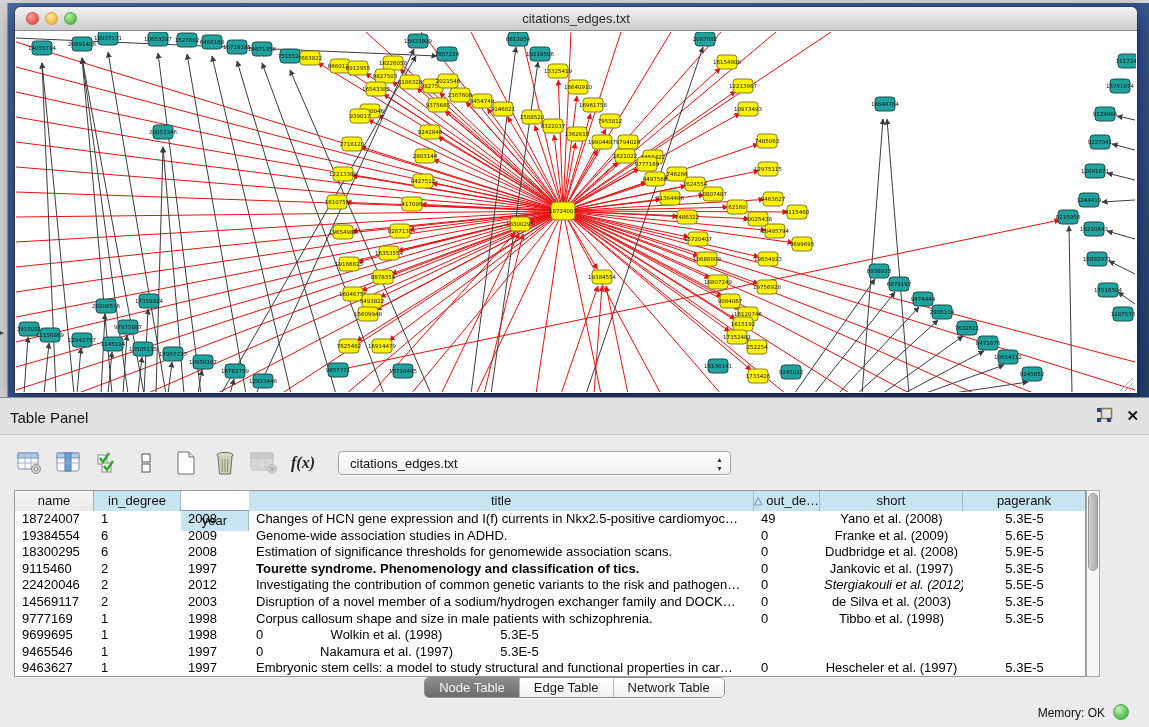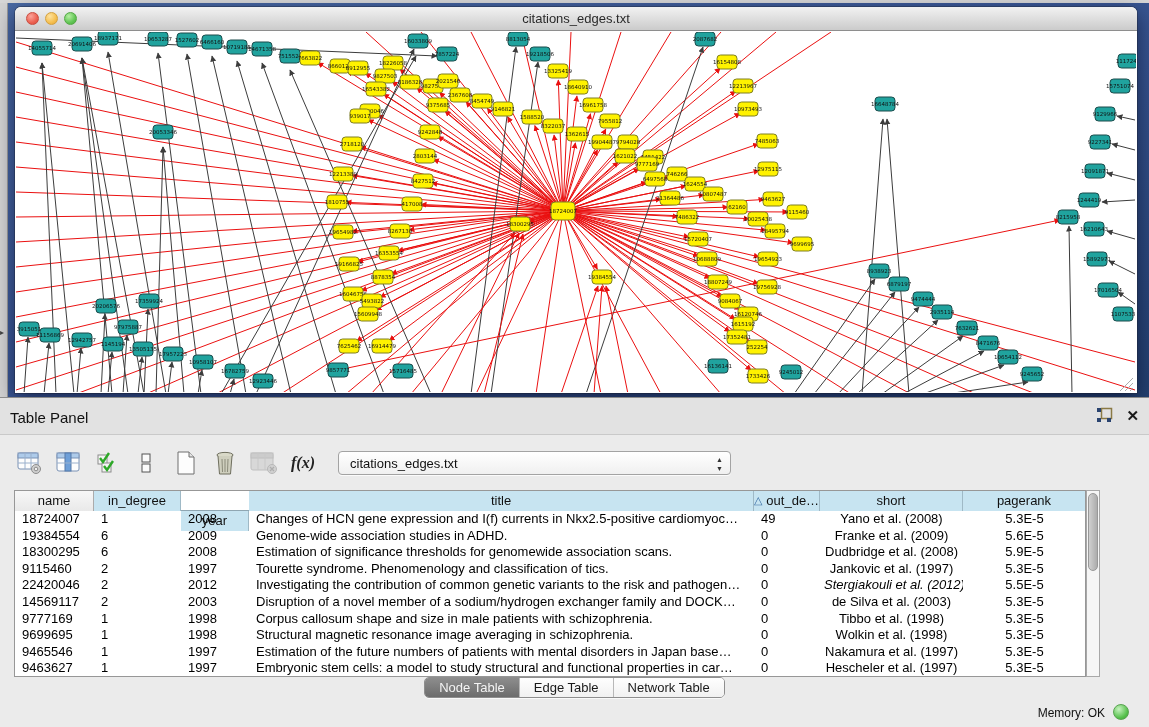--- a/index.html
+++ b/index.html
@@ -671,21 +671,21 @@
               <div class="tcell al" style="width: 68px;">2008</div>
               <div class="tcell al" style="width: 505px;">Estimation of significance thresholds for genomewide association scans.</div>
               <div class="tcell al" style="width: 66px;">0</div>
               <div class="tcell ac" style="width: 143px;">Dudbridge et al. (2008)</div>
               <div class="tcell ac" style="width: 123px;">5.9E-5</div>
             </div>
             <div class="trow">
               <div class="tcell al" style="width: 79px;">9115460</div>
               <div class="tcell al" style="width: 87px;">2</div>
               <div class="tcell al" style="width: 68px;">1997</div>
-              <div class="tcell al" style="width: 505px;">Tourette syndrome. Phenomenology and classification of tics.</div>
+              <div class="tcell al" style="width: 505px; font-weight: bold;">Tourette syndrome. Phenomenology and classification of tics.</div>
               <div class="tcell al" style="width: 66px;">0</div>
               <div class="tcell ac" style="width: 143px;">Jankovic et al. (1997)</div>
               <div class="tcell ac" style="width: 123px;">5.3E-5</div>
             </div>
             <div class="trow">
               <div class="tcell al" style="width: 79px;">22420046</div>
               <div class="tcell al" style="width: 87px;">2</div>
               <div class="tcell al" style="width: 68px;">2012</div>
               <div class="tcell al" style="width: 505px;">Investigating the contribution of common genetic variants to the risk and pathogen…</div>
               <div class="tcell al" style="width: 66px;">0</div>
@@ -707,30 +707,28 @@
               <div class="tcell al" style="width: 68px;">1998</div>
               <div class="tcell al" style="width: 505px;">Corpus callosum shape and size in male patients with schizophrenia.</div>
               <div class="tcell al" style="width: 66px;">0</div>
               <div class="tcell ac" style="width: 143px;">Tibbo et al. (1998)</div>
               <div class="tcell ac" style="width: 123px;">5.3E-5</div>
             </div>
             <div class="trow">
               <div class="tcell al" style="width: 79px;">9699695</div>
               <div class="tcell al" style="width: 87px;">1</div>
               <div class="tcell al" style="width: 68px;">1998</div>
-              <div class="tcell al" style="width: 505px;">Structural magnetic resonance image averaging in schizophrenia.</div>
               <div class="tcell al" style="width: 66px;">0</div>
               <div class="tcell ac" style="width: 143px;">Wolkin et al. (1998)</div>
               <div class="tcell ac" style="width: 123px;">5.3E-5</div>
             </div>
             <div class="trow">
               <div class="tcell al" style="width: 79px;">9465546</div>
               <div class="tcell al" style="width: 87px;">1</div>
               <div class="tcell al" style="width: 68px;">1997</div>
-              <div class="tcell al" style="width: 505px;">Estimation of the future numbers of patients with mental disorders in Japan base…</div>
               <div class="tcell al" style="width: 66px;">0</div>
               <div class="tcell ac" style="width: 143px;">Nakamura et al. (1997)</div>
               <div class="tcell ac" style="width: 123px;">5.3E-5</div>
             </div>
             <div class="trow">
               <div class="tcell al" style="width: 79px;">9463627</div>
               <div class="tcell al" style="width: 87px;">1</div>
               <div class="tcell al" style="width: 68px;">1997</div>
               <div class="tcell al" style="width: 505px;">Embryonic stem cells: a model to study structural and functional properties in car…</div>
               <div class="tcell al" style="width: 66px;">0</div>

